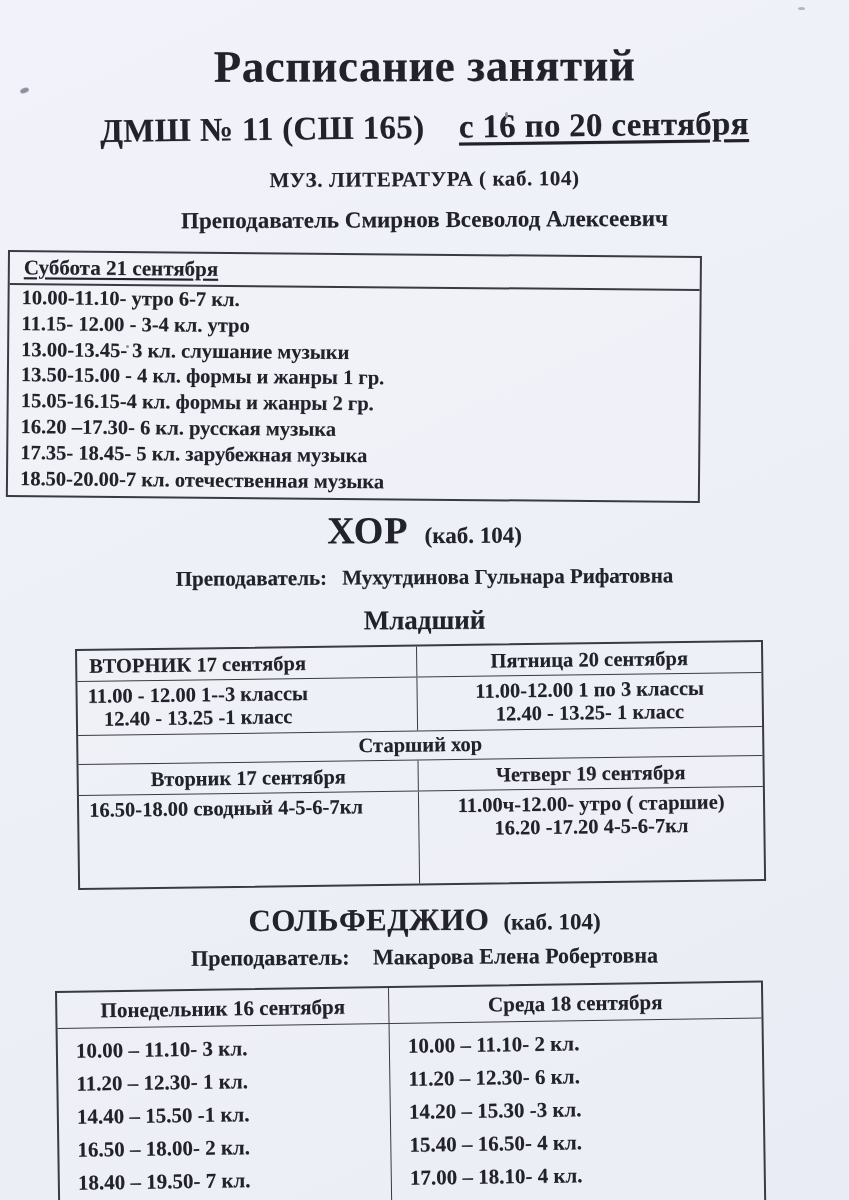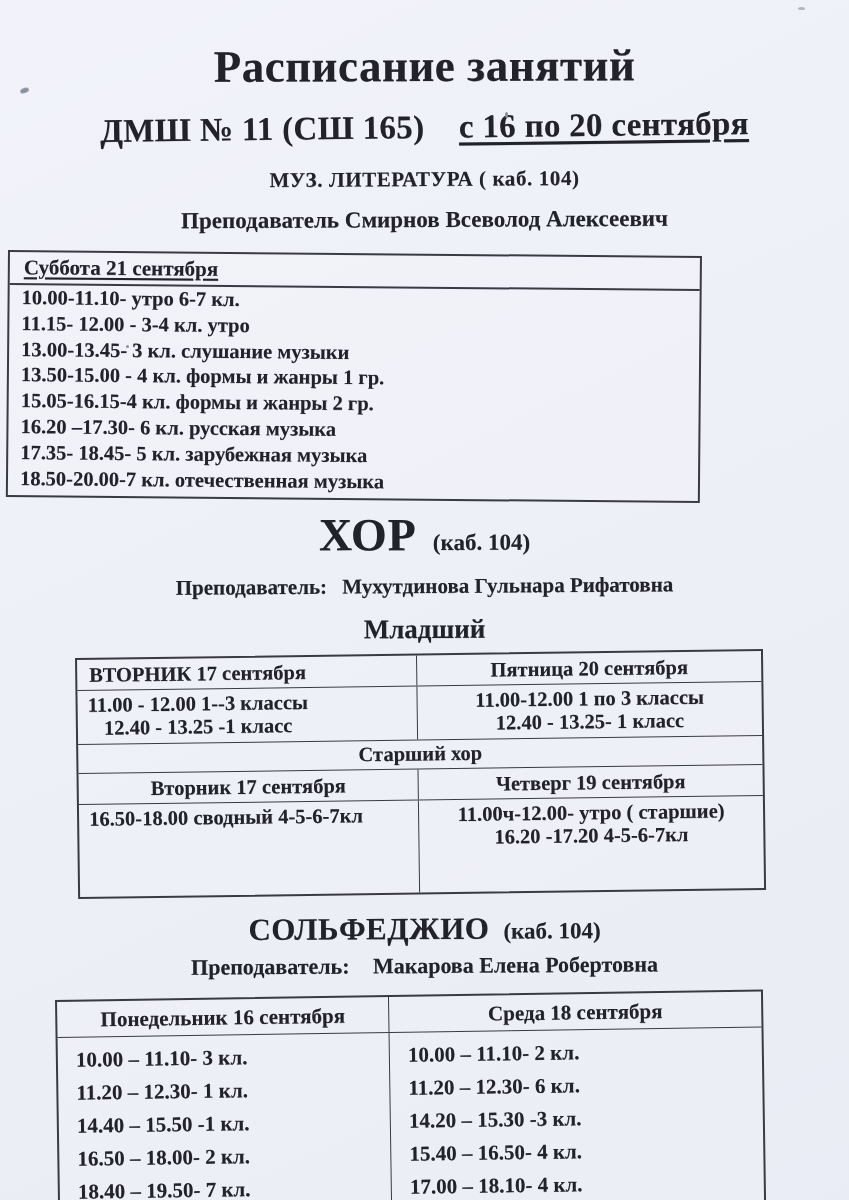--- a/index.html
+++ b/index.html
@@ -27,21 +27,21 @@
     border:2px solid #3a3a44;transform:rotate(.5deg);transform-origin:left top;
     padding:1px 0 4px 0;background:rgba(255,255,255,.12);
   }
   .box1-header{
     font-size:21px;padding:2px 0 3px 14px;border-bottom:2px solid #3a3a44;
   }
   .box1-header span{text-decoration:underline;text-decoration-thickness:2px;text-underline-offset:3px;}
   .box1 .line{font-size:20.5px;line-height:25.8px;padding-left:12px;white-space:nowrap;}
 
   .chorus-title{margin:11px 0 0 0;text-align:center;transform:rotate(-.2deg);}
-  .chorus-title .big{font-size:46px;letter-spacing:1px;}
+  .chorus-title .big{font-size:38px;letter-spacing:1px;}
   .chorus-title .room{font-size:23px;margin-left:12px;}
   .teacher-line{margin:13px 0 0 0;text-align:center;font-size:21px;transform:rotate(-.4deg);}
   .teacher-line .name{margin-left:10px;}
   .junior-title{margin:15px 0 0 0;text-align:center;font-size:27px;transform:rotate(-.3deg);}
 
   .choir-table{
     box-sizing:border-box;margin:13px 0 0 75px;width:688px;
     border:2px solid #3a3a44;transform:rotate(-.75deg);transform-origin:left top;
     font-size:20.5px;background:rgba(255,255,255,.10);
   }

